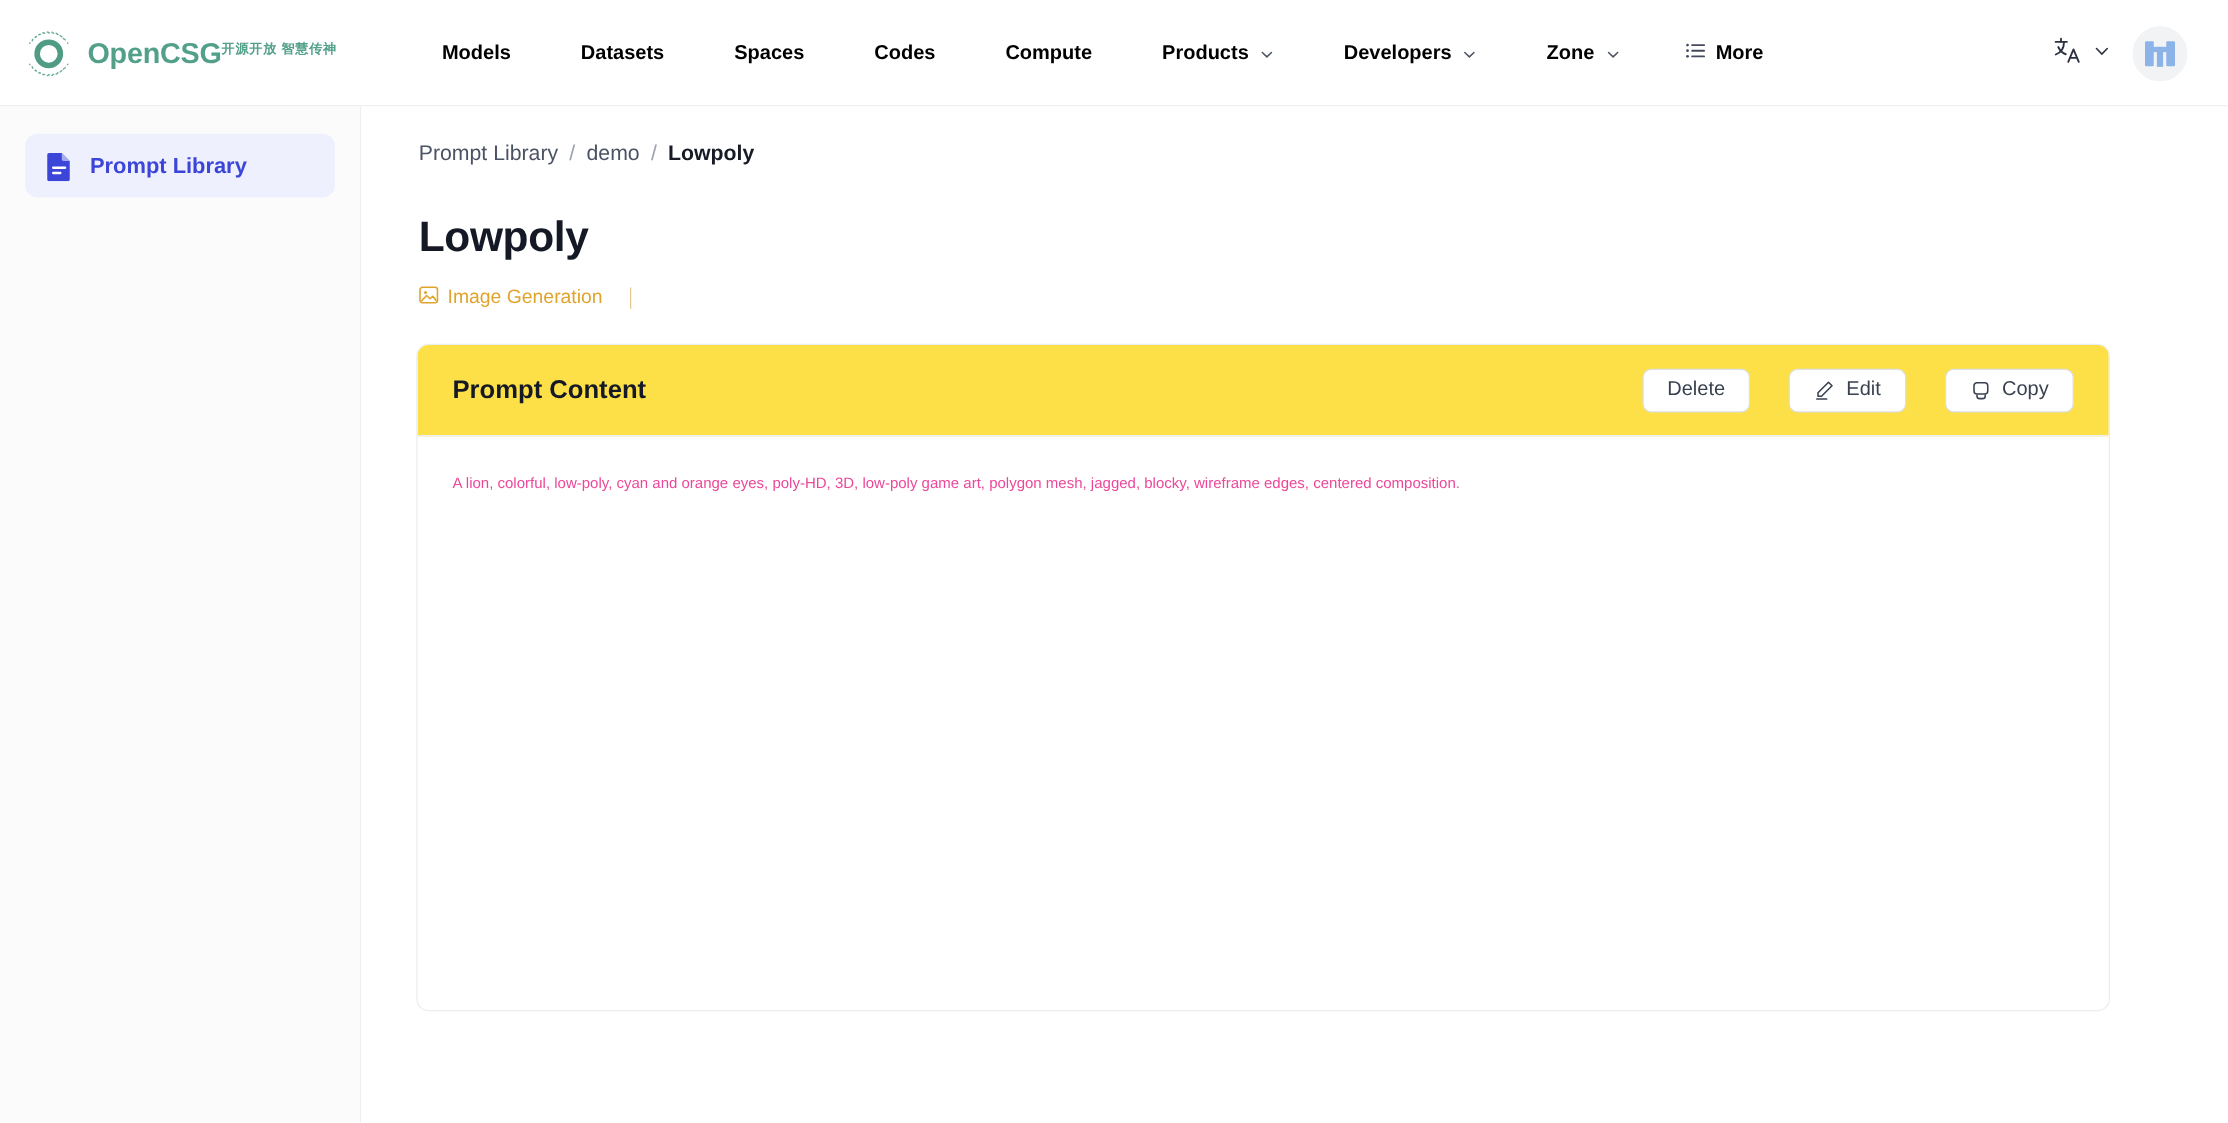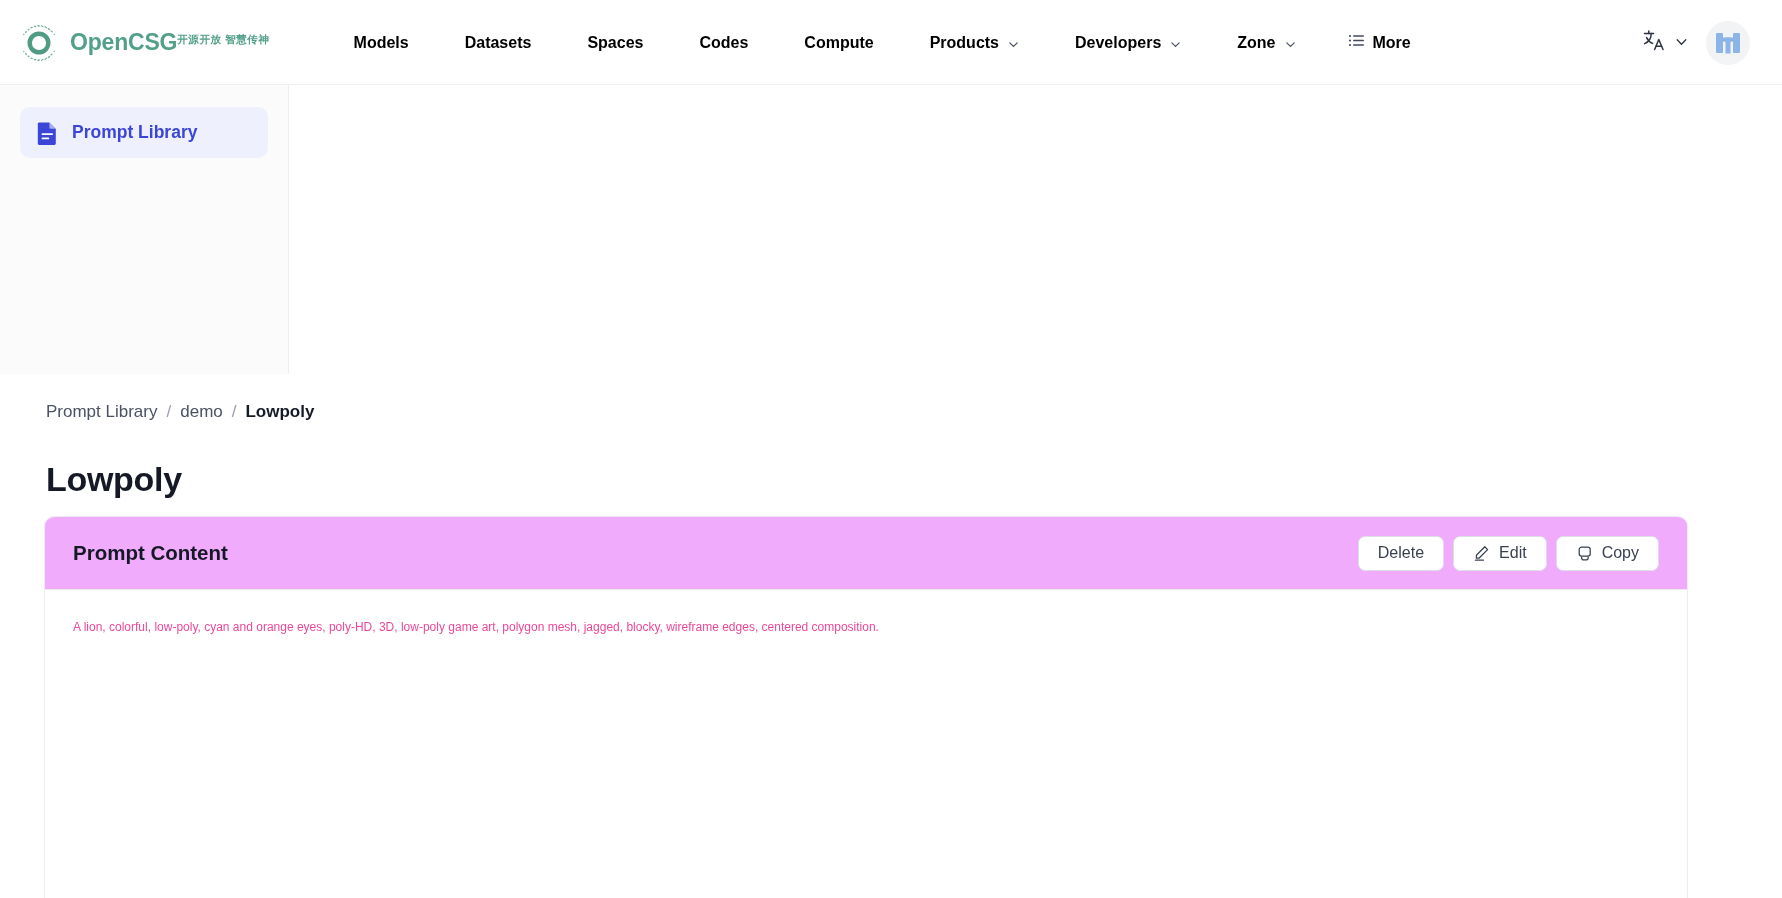--- a/index.html
+++ b/index.html
@@ -105,21 +105,20 @@
     justify-content: center;
     cursor: pointer;
     overflow: hidden;
   }
 
   
   .shell {
     display: flex;
     height: 813px;
     width: 100%;
-    flex-direction: column;
   }
 
   
   .sidebar {
     width: 289px;
     flex: 0 0 289px;
     background: #fbfbfc;
     border-right: 1px solid #eceef1;
     padding: 22px 20px 0 20px;
   }
@@ -202,36 +201,36 @@
   .card {
     border: 1px solid #ebedf0;
     border-radius: 10px;
     background: #ffffff;
     overflow: hidden;
     height: 534px;
     margin-right: 58px;
   }
   .card-head {
     height: 73px;
-    background: #f0abfc;
+    background: #fde047;
     border-bottom: 1px solid #ebedf0;
     display: flex;
     align-items: center;
     padding: 0 28px 0 28px;
   }
   .card-title {
     font-size: 20.5px;
     font-weight: bold;
     color: #151925;
   }
   .card-actions {
     margin-left: auto;
     display: flex;
     align-items: center;
-    gap: 9px;
+    gap: 31px;
   }
   .btn {
     display: flex;
     align-items: center;
     justify-content: center;
     gap: 9px;
     height: 35px;
     padding: 0 19px;
     border: 1px solid #dcdfe6;
     border-radius: 7px;
@@ -389,20 +388,33 @@
     <div class="breadcrumb">
       <span class="crumb">Prompt Library</span>
       <span class="crumb-sep">/</span>
       <span class="crumb">demo</span>
       <span class="crumb-sep">/</span>
       <span class="crumb current">Lowpoly</span>
     </div>
 
     <div class="page-title">Lowpoly</div>
 
+    <div class="meta-row">
+      <div class="tag">
+        <span>
+          <svg width="16" height="16" viewBox="0 0 16 16">
+            <rect x="1" y="1.8" width="14" height="12.4" rx="2" fill="none" stroke="#e0a42c" stroke-width="1.3"></rect>
+            <circle cx="5.4" cy="6" r="1.2" fill="#e0a42c"></circle>
+            <path d="M2.4 12.6 L6.3 8.4 L9 11 L11.2 9 L13.7 12.1" fill="none" stroke="#e0a42c" stroke-width="1.3" stroke-linejoin="round" stroke-linecap="round"></path>
+          </svg>
+        </span>
+        <span>Image Generation</span>
+      </div>
+      <div class="meta-divider"></div>
+    </div>
 
     <div class="card">
       <div class="card-head">
         <span class="card-title">Prompt Content</span>
         <div class="card-actions">
           <button class="btn">
             <span>Delete</span>
           </button>
           <button class="btn">
             <span class="btn-icon">

